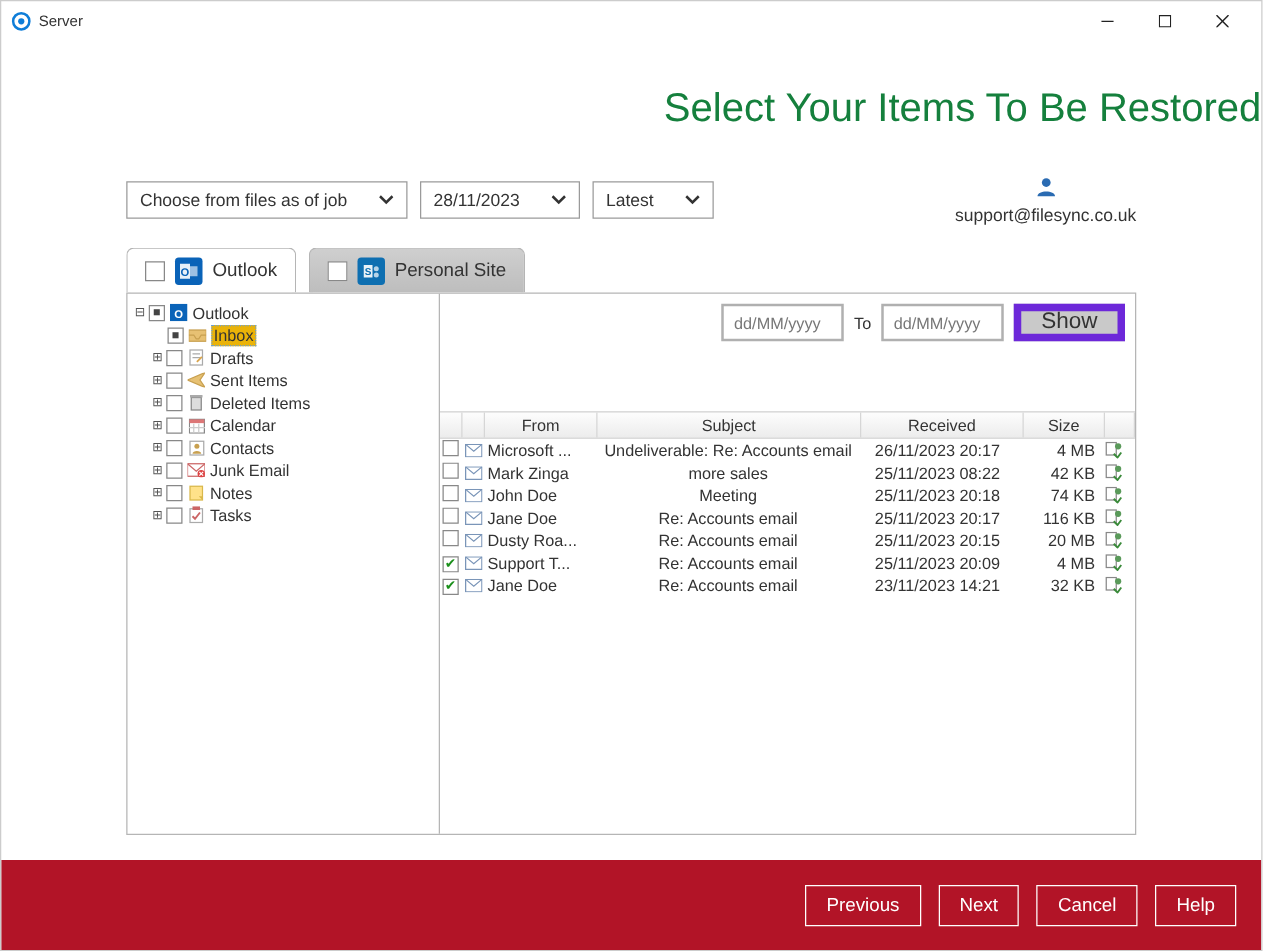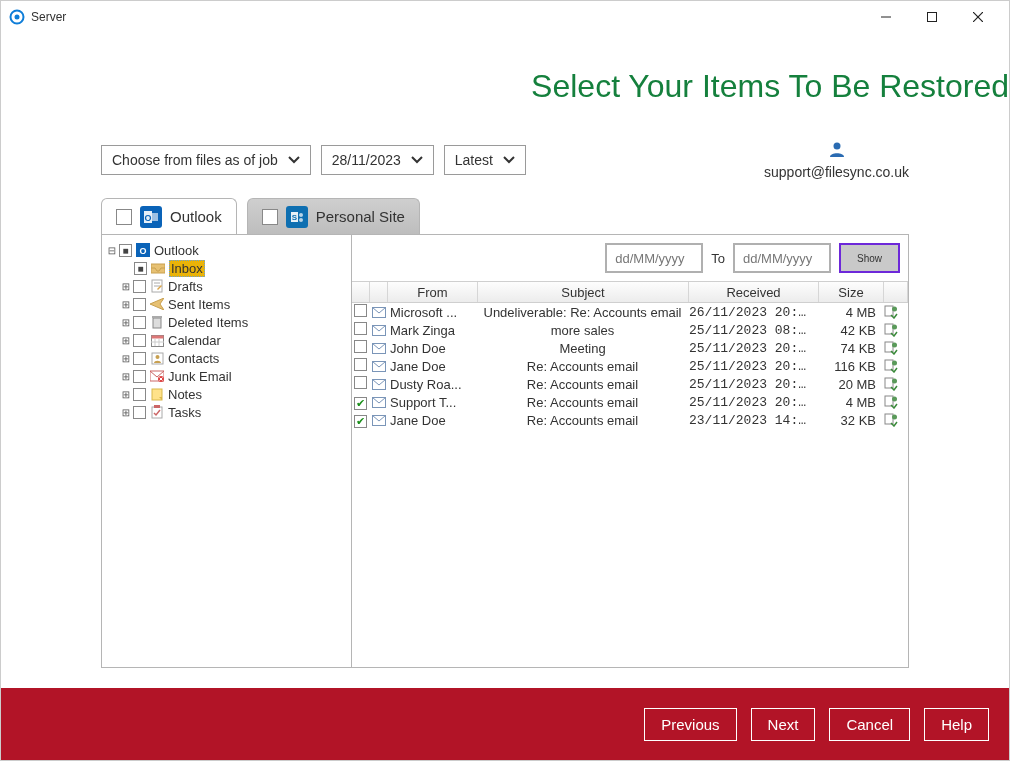--- a/index.html
+++ b/index.html
@@ -15,21 +15,21 @@
   .win-btn { width: 46px; height: 32px; display: flex; align-items: center; justify-content: center; color: #222; }
 
   
   .page-title { text-align: right; font-size: 32px; font-weight: 400; color: #15803d; margin: 35px 0 35px; }
 
   
   .content { flex: 1; padding: 0 100px 20px; display: flex; flex-direction: column; }
 
   
   .top-row { display: flex; align-items: center; gap: 10px; margin-bottom: 18px; }
-  .select-box { border: 1px solid #9a9a9a; height: 30px; display: flex; align-items: center; padding: 0 10px; background: #fff; font-size: 14px; cursor: pointer; white-space: nowrap; }
+  .select-box { border: 1px solid #9a9a9a; height: 30px; display: flex; align-items: center; padding: 0 10px; background: #fff; font-size: 14px; cursor: pointer; white-space: nowrap; gap: 15px; }
   .select-box .chev { margin-left: 10px; }
   .user-info { margin-left: auto; display: flex; align-items: center; gap: 6px; font-size: 14px; color: #333; flex-direction: column; }
 
   
   .tabs { display: flex; gap: 10px; }
   .tab { display: flex; align-items: center; gap: 8px; padding: 6px 14px; border: 1px solid #b5b5b5; border-bottom: none; border-radius: 6px 6px 0 0; background: linear-gradient(#cfcfcf, #bdbdbd); font-size: 15px; height: 36px; }
   .tab.active { background: #fff; }
   .tab .chk { width: 16px; height: 16px; border: 1px solid #888; background: #fff; display: inline-block;}
   .svc-icon { width: 22px; height: 22px; display: inline-flex; align-items: center; justify-content: center; border-radius: 3px; font-size: 12px; color: #fff; font-weight: bold; }
   .svc-outlook { background: #0a63b8; }
@@ -50,39 +50,39 @@
   .indent-2 { padding-left: 28px; }
   .tree-label.selected { background: #eab308; border: 1px dotted #6aa0d8; padding: 0 1px; }
   .folder-icon { color: #d9a44a; }
 
   
   .search-row { display: flex; align-items: center; gap: 8px; padding: 8px; }
   .search-row .stretch { flex: 1; }
   .txt { border: 2px solid #b0b0b0; height: 30px; padding: 0 8px; font-size: 14px; color: #777; display: flex; align-items: center; background: #fff; }
   .txt.kw { width: 195px; }
   .txt.date { width: 98px; font-size: 13px; }
-  .btn-show { background: #c9c9c9; height: 30px; padding: 0 16px; display: flex; align-items: center; border: 2px solid #6d28d9; font-size: 10px; color: #333;}
+  .btn-show { background: #c9c9c9; height: 30px; padding: 0 16px; display: flex; align-items: flex-end; border: 6px solid #6d28d9; font-size: 18px; color: #333;}
   .to-label { font-size: 13px; }
 
   
   .tbl { flex: 1; overflow: auto; }
-  .hdr { display: flex; background: linear-gradient(#fdfdfd, #ececec); border-top: 1px solid #cfcfcf; border-bottom: 1px solid #cfcfcf; font-size: 13px; height: 22px; align-items: center; }
+  .hdr { display: flex; background: linear-gradient(#fdfdfd, #ececec); border-top: 1px solid #cfcfcf; border-bottom: 1px solid #cfcfcf; font-size: 13px; height: 22px; align-items: center; margin-top: 48px; }
   .hdr > div { border-right: 1px solid #d6d6d6; height: 100%; display: flex; align-items: center; justify-content: center; }
   .col-chk { width: 18px; }
   .col-ico { width: 18px; }
   .col-from { width: 90px; }
   .col-subj { flex: 1; }
   .col-recv { width: 130px; text-align: center;}
   .col-size { width: 65px; text-align: left;}
   .col-act { width: 24px; }
   .trow { display: flex; height: 18px; align-items: center; font-size: 13px; padding-right: 2px;}
   .trow > div { padding: 0 2px; overflow: hidden; text-overflow: ellipsis; white-space: nowrap; }
   .trow .col-from { justify-content: flex-start; }
   .trow .col-subj { justify-content: flex-start; text-align: center; }
-  .trow .col-recv { text-align: right; padding-right: 6px; font-family: Liberation Mono, monospace;}
+  .trow .col-recv { padding-right: 6px;}
   .trow .col-size { text-align: right; padding-right: 6px;}
   .row-chk { width: 13px; height: 13px; border: 1px solid #888; background: #fff; display: inline-flex; align-items: center; justify-content: center; font-size: 11px; color: #1a8f1a; line-height: 1;}
   .mail-ico { color: #5a7ba8; font-size: 11px; }
   .act-ico { font-size: 12px; color: #555; }
 
   
   .footer { flex: 0 0 72px; background: #b21427; display: flex; align-items: center; justify-content: flex-end; padding: 0 20px; gap: 14px; }
   .footer-btn { border: 1px solid #fff; color: #fff; padding: 7px 16px; font-size: 15px; background: transparent; cursor: pointer; }
 
   svg { display: block; }

